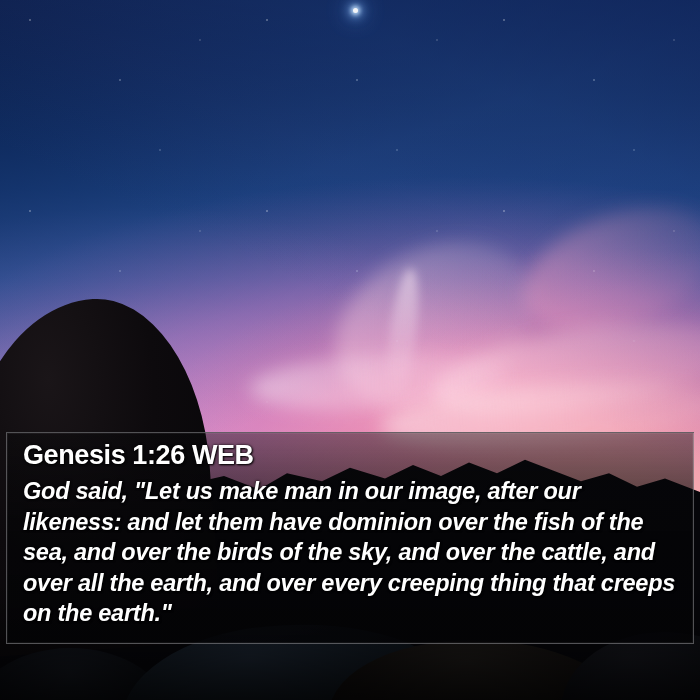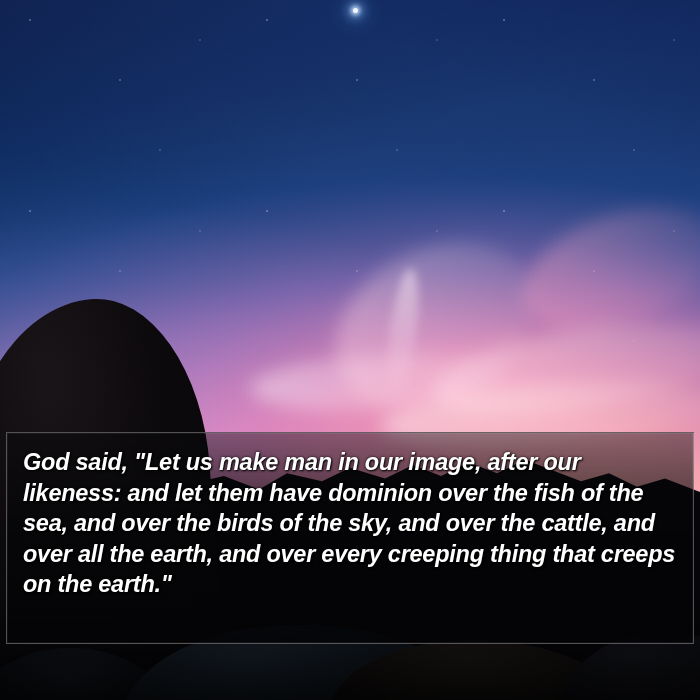--- a/index.html
+++ b/index.html
@@ -331,16 +331,17 @@
 
   <div class="ridge"></div>
   <div class="rock boulder-left"></div>
   <div class="rock rock-d"></div>
   <div class="rock rock-a"></div>
   <div class="rock rock-b"></div>
   <div class="rock rock-c"></div>
   <div class="ground-shade"></div>
 
   <div class="verse-panel">
+    <p class="verse-ref">Genesis 1:26 WEB</p>
     <p class="verse-body">God said, "Let us make man in our image, after our likeness: and let them have dominion over the fish of the sea, and over the birds of the sky, and over the cattle, and over all the earth, and over every creeping thing that creeps on the earth."</p>
   </div>
 
 </div>
 
 </body></html>

